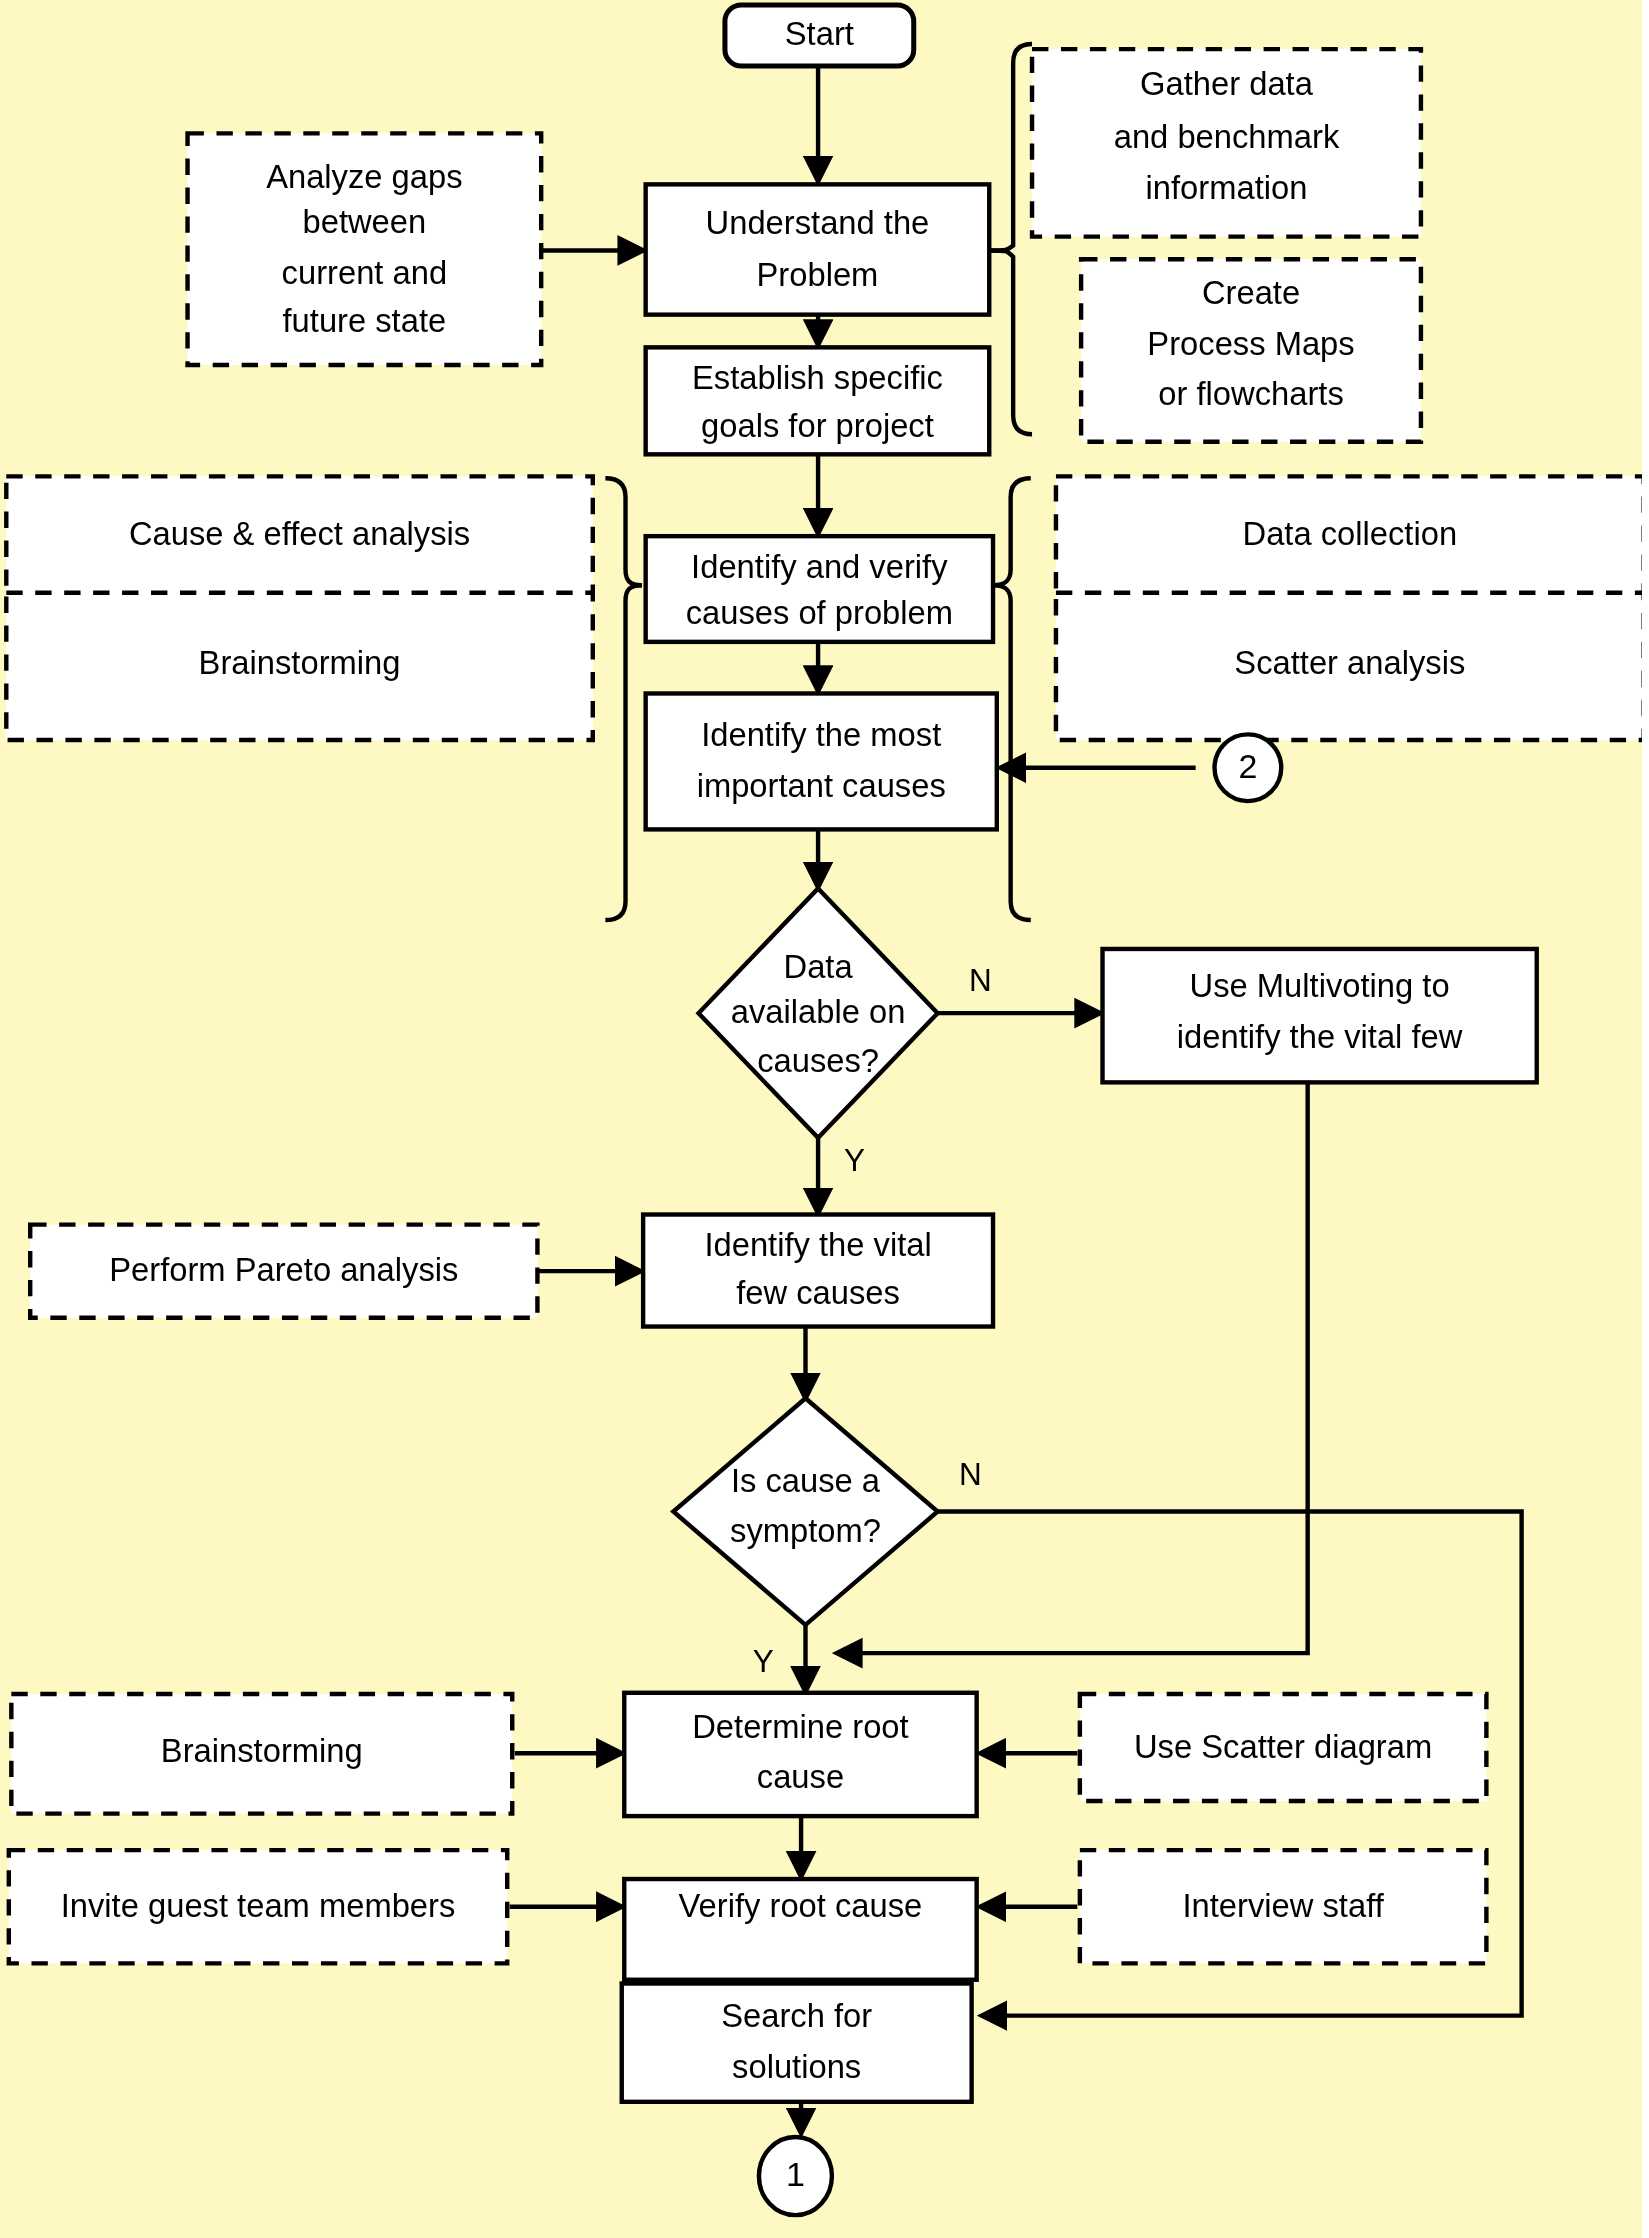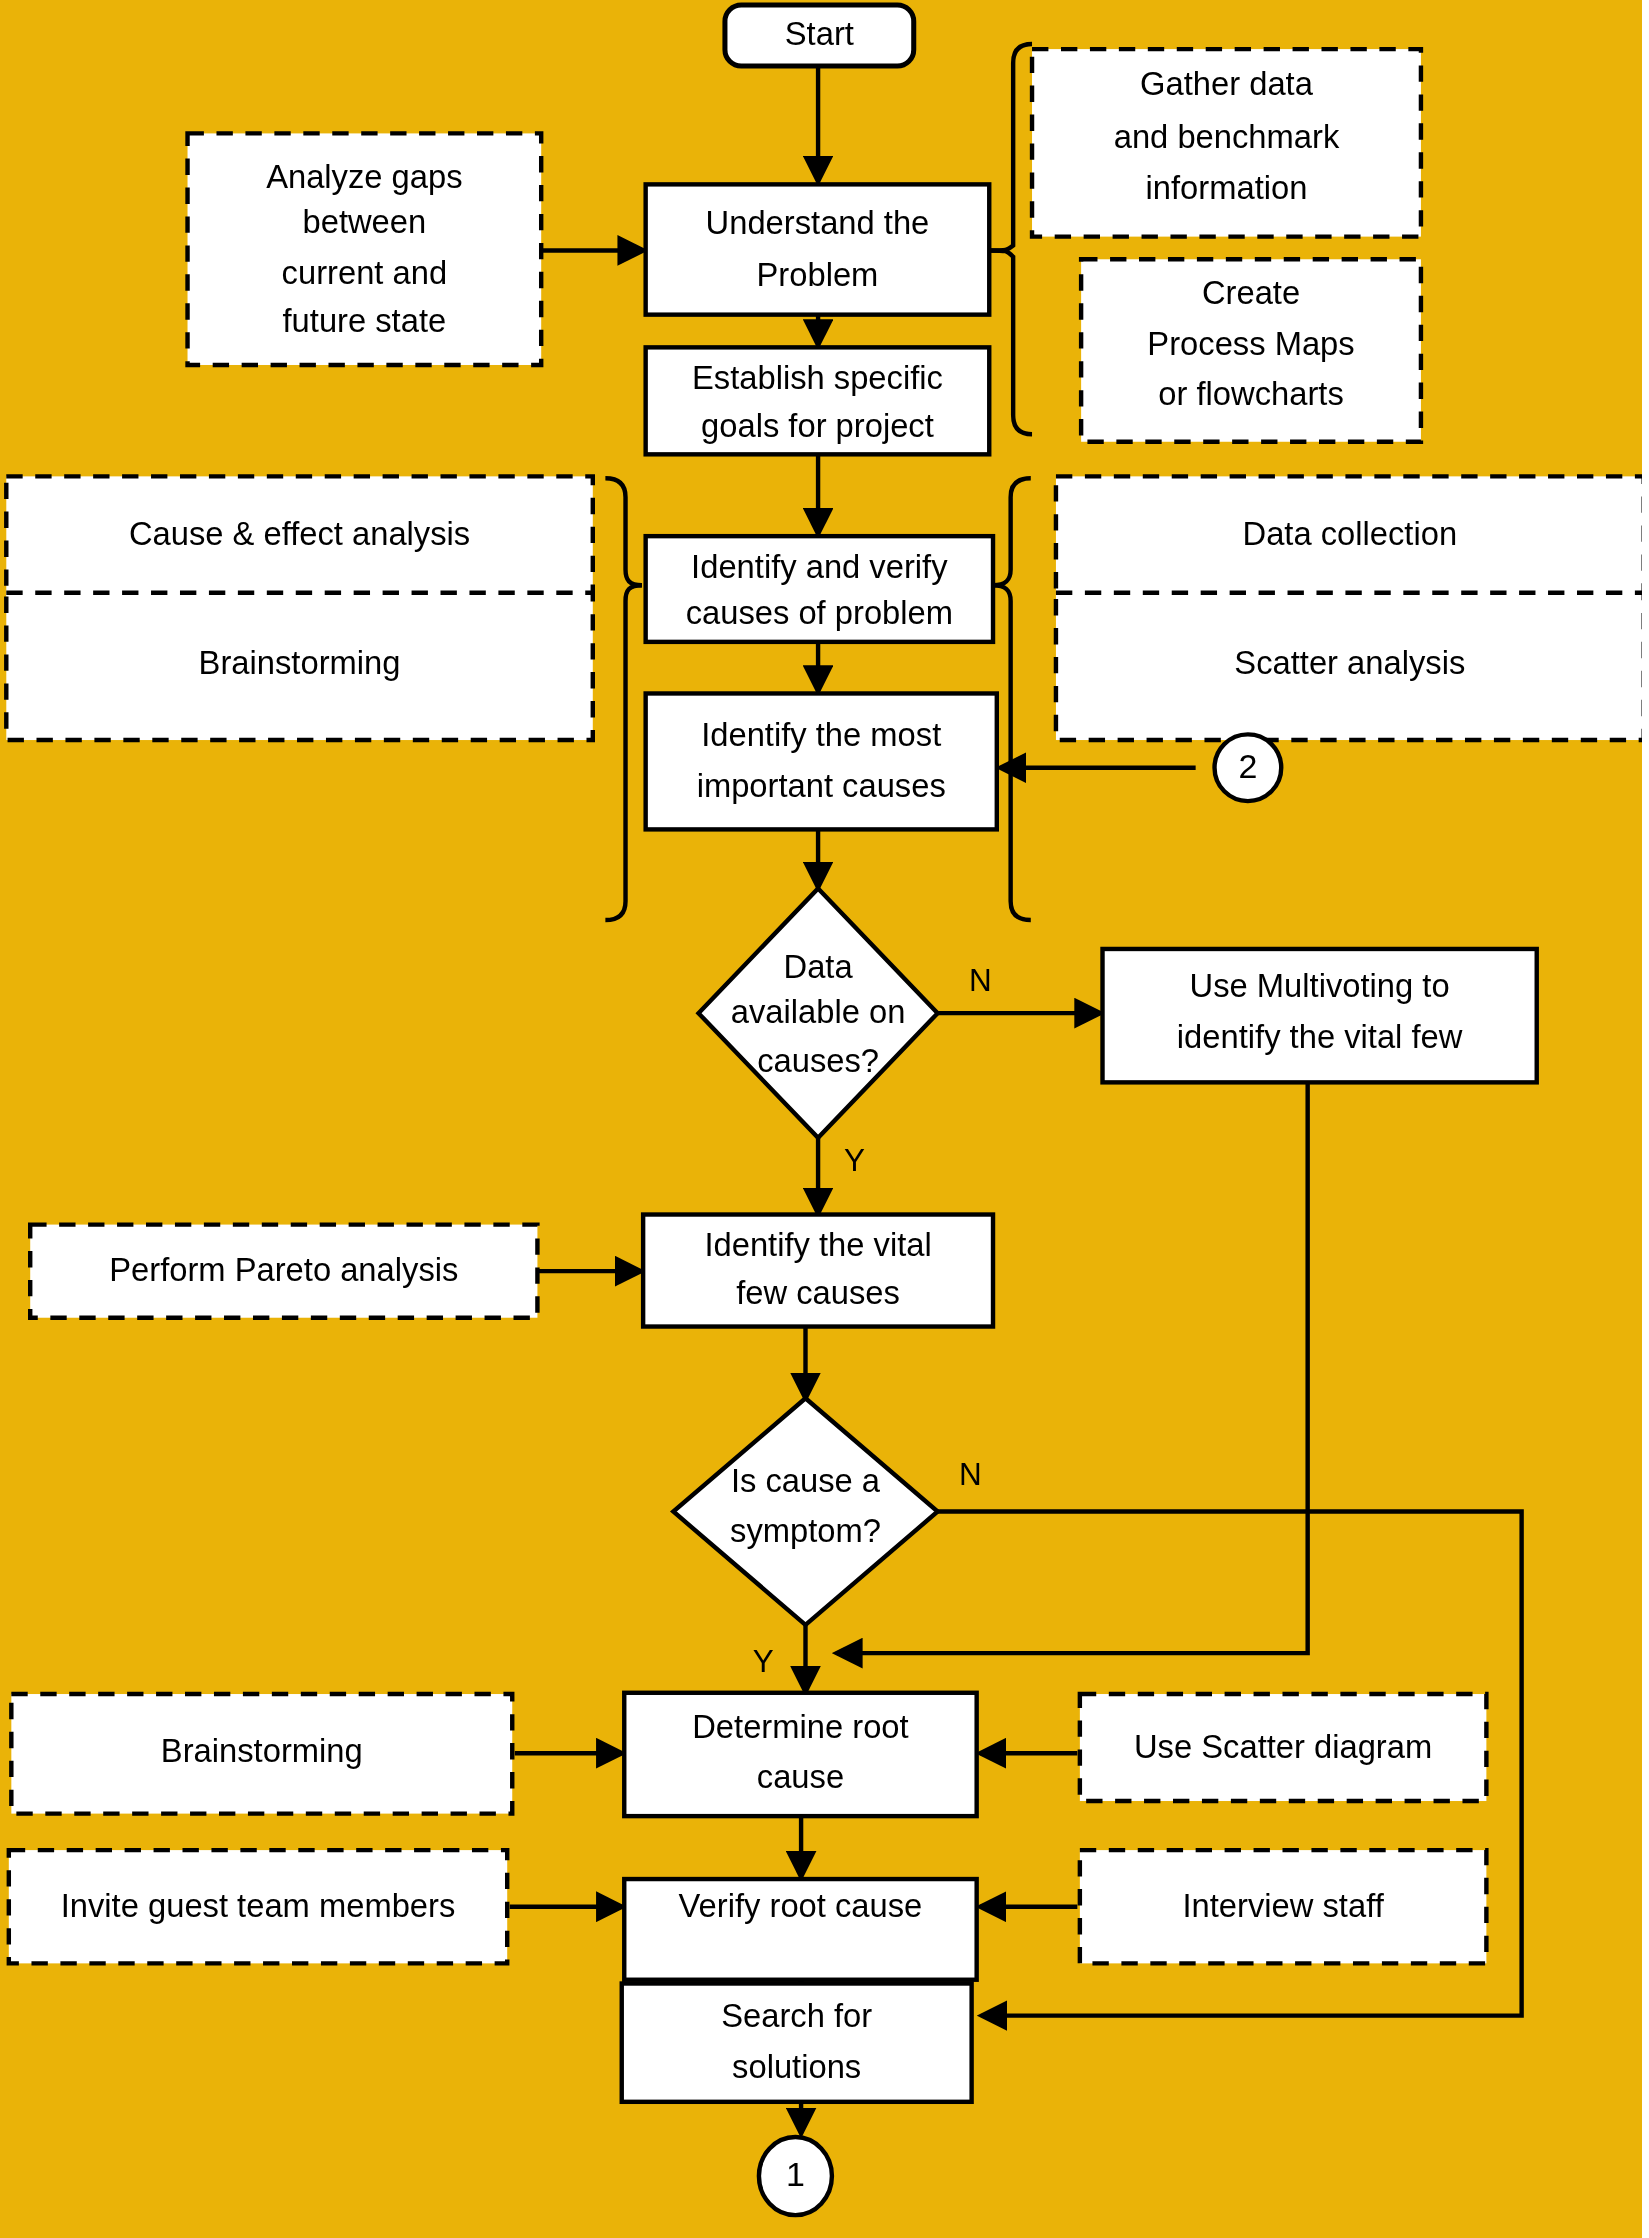--- a/index.html
+++ b/index.html
@@ -4,21 +4,21 @@
 <style>
   html, body {
     margin: 0;
     padding: 0;
     background: #ffffff;
   }
   #canvas-wrap {
     position: relative;
     width: 1642px;
     height: 2239px;
-    background: #eab308;
+    background: #fef9c3;
     overflow: hidden;
   }
   svg#flow {
     position: absolute;
     top: 0; left: 0;
     width: 1650px;
     height: 2239px;
     display: block;
   }
   .node-text {

